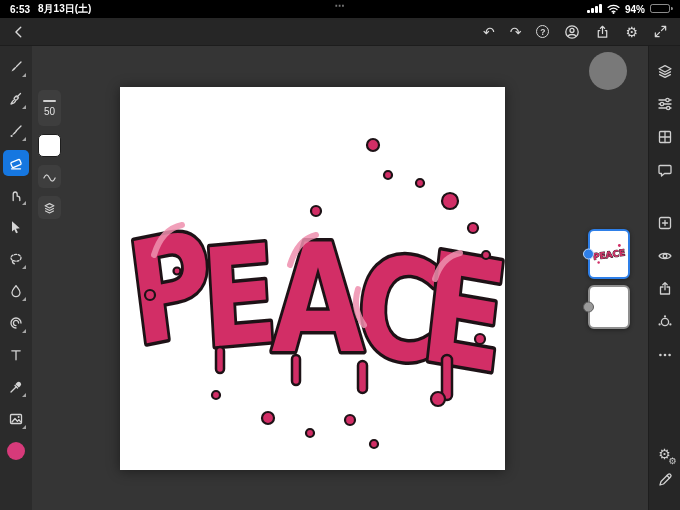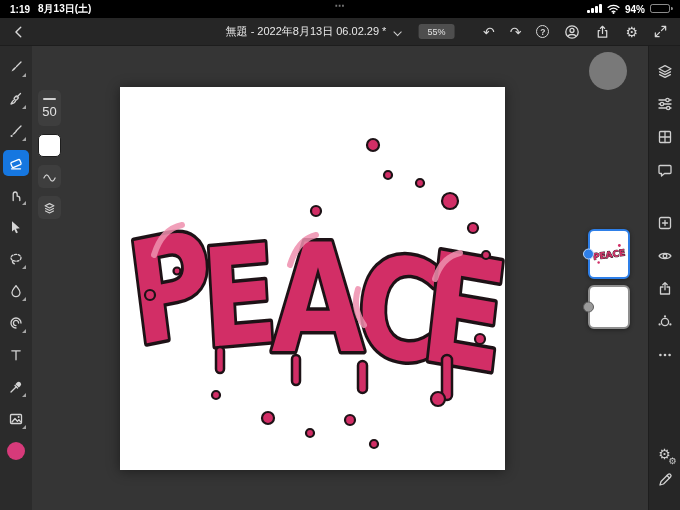--- a/index.html
+++ b/index.html
@@ -47,21 +47,21 @@
   .workspace{flex:1;background:#353535;position:relative;}
   .canvas{position:absolute;left:88px;top:41px;width:385px;height:383px;background:#fff;box-shadow:0 1px 12px rgba(0,0,0,.45);}
   .art{width:100%;height:100%;display:block;}
   .art text{font-family:"DejaVu Sans","Liberation Sans",sans-serif;font-weight:bold;paint-order:stroke;stroke:#1d1216;stroke-width:7px;stroke-linejoin:round;}
 
   
   .opts{position:absolute;left:6px;top:44px;display:flex;flex-direction:column;gap:8px;align-items:center;}
   .opt{width:23px;background:#3e3e3e;border-radius:5px;display:flex;flex-direction:column;align-items:center;justify-content:center;box-sizing:border-box;}
   .opt.size{height:36px;gap:4px;}
   .size-line{width:13px;height:2px;background:#d0d0d0;border-radius:1px;}
-  .size-val{color:#e2e2e2;font-size:13px;}
+  .size-val{color:#e2e2e2;font-size:10px;}
   .opt.btn{height:23px;}
   .opt.white{background:#fff;height:23px;border:1px solid #1e1e1e;}
   .opt svg{stroke:#d0d0d0;fill:none;stroke-width:1.3;stroke-linecap:round;stroke-linejoin:round;display:block;}
 
   .touch-shortcut{position:absolute;left:557px;top:6px;width:38px;height:38px;border-radius:50%;background:#7f7f7f;opacity:.92;}
 
   
   .layers-float{position:absolute;left:556px;top:183px;display:flex;flex-direction:column;gap:6px;}
   .thumb{width:42px;background:#fff;border-radius:6px;position:relative;display:flex;align-items:center;justify-content:center;box-sizing:border-box;box-shadow:0 1px 4px rgba(0,0,0,.4);}
   .thumb.sel{height:50px;border:2px solid #2e7fe8;}
@@ -82,21 +82,21 @@
   .gear-main{font-size:14px;font-family:"DejaVu Sans",sans-serif;line-height:1;}
   .gear-small{position:absolute;font-size:9px;right:1px;bottom:1px;font-family:"DejaVu Sans",sans-serif;line-height:1;}
 </style>
 </head>
 <body>
 
 <div class="screen">
 
   <div class="statusbar">
     <div class="sb-left">
-      <span>1:19</span>
+      <span>6:53</span>
       <span>8月13日(土)</span>
     </div>
     <span class="sb-dots">⋯</span>
     <div class="sb-right">
       <span class="cellbars">
           <i class="cb1"></i>
           <i class="cb2"></i>
           <i class="cb3"></i>
           <i class="cb4"></i>
         </span>
@@ -110,25 +110,20 @@
       <span class="battery"><span class="fill"></span></span>
     </div>
   </div>
 
   <div class="toolbar">
     <span class="tb-back">
       <svg width="14" height="14" viewBox="0 0 16 16">
           <polyline points="10,2.5 4.5,8 10,13.5"></polyline>
         </svg>
     </span>
-    <div class="tb-center">
-      <span class="tb-title">無題 - 2022年8月13日 06.02.29 *</span>
-      <span class="chev-down"></span>
-      <span class="tb-zoom">55%</span>
-    </div>
     <div class="tb-right">
       <span class="tb-glyph">↶</span>
       <span class="tb-glyph">↷</span>
       <span class="help-badge">?</span>
       <span>
         <svg width="16" height="16" viewBox="0 0 16 16">
             <circle cx="8" cy="8" r="6.2"></circle>
             <circle cx="8" cy="6.4" r="2"></circle>
             <path d="M4.2,12.2 C5,9.9 11,9.9 11.8,12.2"></path>
           </svg>

